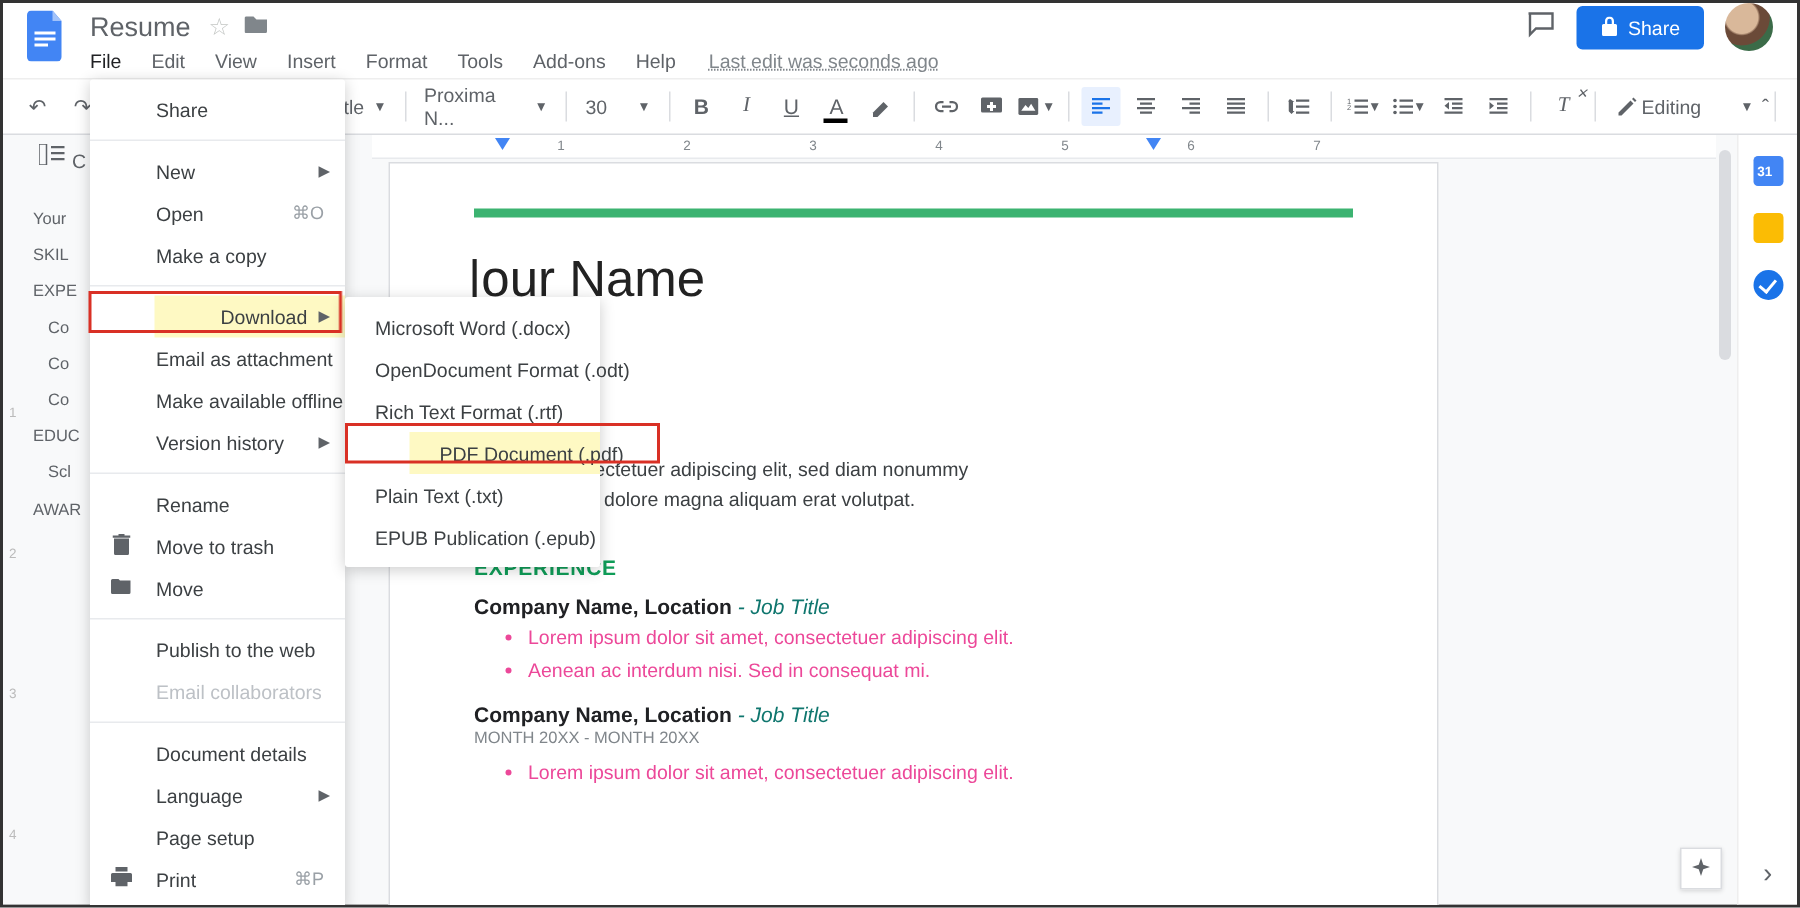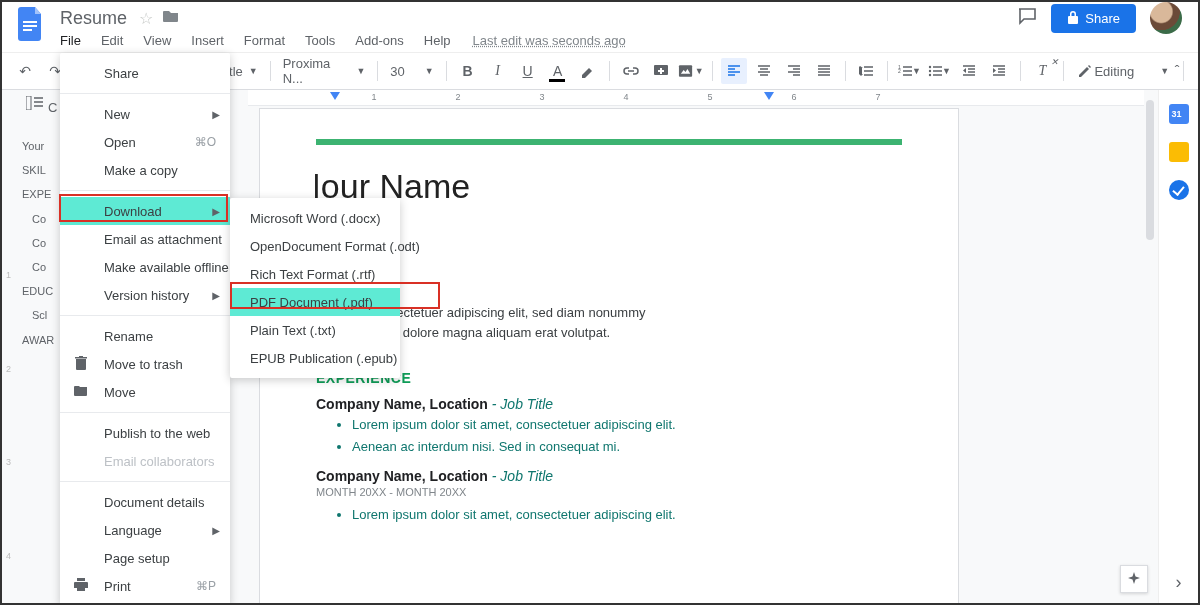--- a/index.html
+++ b/index.html
@@ -63,31 +63,31 @@
   .cursor-caret { font-size: 34px; font-weight: 400; color:#222; display:inline-block; margin-left:-4px;}
   .doc-h1 { font-size: 34px; font-weight: 400; color:#222; margin-bottom: 0; }
   .doc-h2 { font-size: 20px; color: #2fa85f; margin-bottom: 16px; }
   .doc-meta { font-size: 12px; color: #5f6368; margin-bottom: 4px;}
   .doc-body { font-size: 13px; color: #3c4043; line-height: 1.5; }
   .doc-section-h { color: #0f9d58; font-weight: bold; font-size: 14px; letter-spacing: .5px; margin: 28px 0 10px;}
   .job-title { font-size: 14px; margin: 10px 0 2px; }
   .job-title b { color:#202124;}
   .job-title i { color:#0f766e; font-style: italic;}
   .job-dates { font-size: 11px; color: #80868b; margin-bottom: 6px;}
-  .page ul { padding-left: 36px; font-size: 13px; color:#0f766e; line-height:1.7;}
+  .page ul { padding-left: 36px; font-size: 13px; color:#ec4899; line-height:1.7;}
   
   
   .menu { position: absolute; background: #fff; box-shadow: 0 2px 10px rgba(0,0,0,.2); border-radius: 2px; padding: 6px 0; z-index: 200; }
   .menu-item { display: flex; align-items: center; height: 28px; padding: 0 40px 0 44px; font-size: 13px; color: #3c4043; cursor: pointer; white-space: nowrap; position: relative;}
   .menu-item.disabled { color: #bdc1c6; }
   .menu-item .shortcut { position: absolute; right: 14px; color: #9aa0a6; font-size: 12px;}
   .menu-item .submenu-arrow { position: absolute; right: 10px; color: #5f6368; font-size: 10px;}
   .menu-item .left-icon { position: absolute; left: 12px; width: 18px; text-align:center; color:#5f6368;}
   .menu-sep { height: 1px; background: #e8eaed; margin: 6px 0; }
-  .menu-item.hover { background: #5eead4; }
+  .menu-item.hover { background: #fef9c3; margin-left: 43px; }
   
   #file-menu { top: 51px; left: 58px; width: 170px; }
   #download-menu { top: 196px; left: 228px; width: 170px; }
   
   .red-box { position: absolute; border: 2px solid #d93025; z-index: 300; pointer-events: none; }
   #red1 { top: 192px; left: 57px; width: 169px; height: 28px; }
   #red2 { top: 280px; left: 228px; width: 210px; height: 27px; }
 
   .scroll-thumb { position:absolute; right:44px; top:98px; width:8px; height:140px; background:#dadce0; border-radius:4px;}
   .explore { position:absolute; right:50px; bottom:10px; width:28px; height:28px; background:#fff; border:1px solid #dadce0; box-shadow:0 1px 3px rgba(0,0,0,.15); display:flex; align-items:center; justify-content:center; color:#5f6368;}

